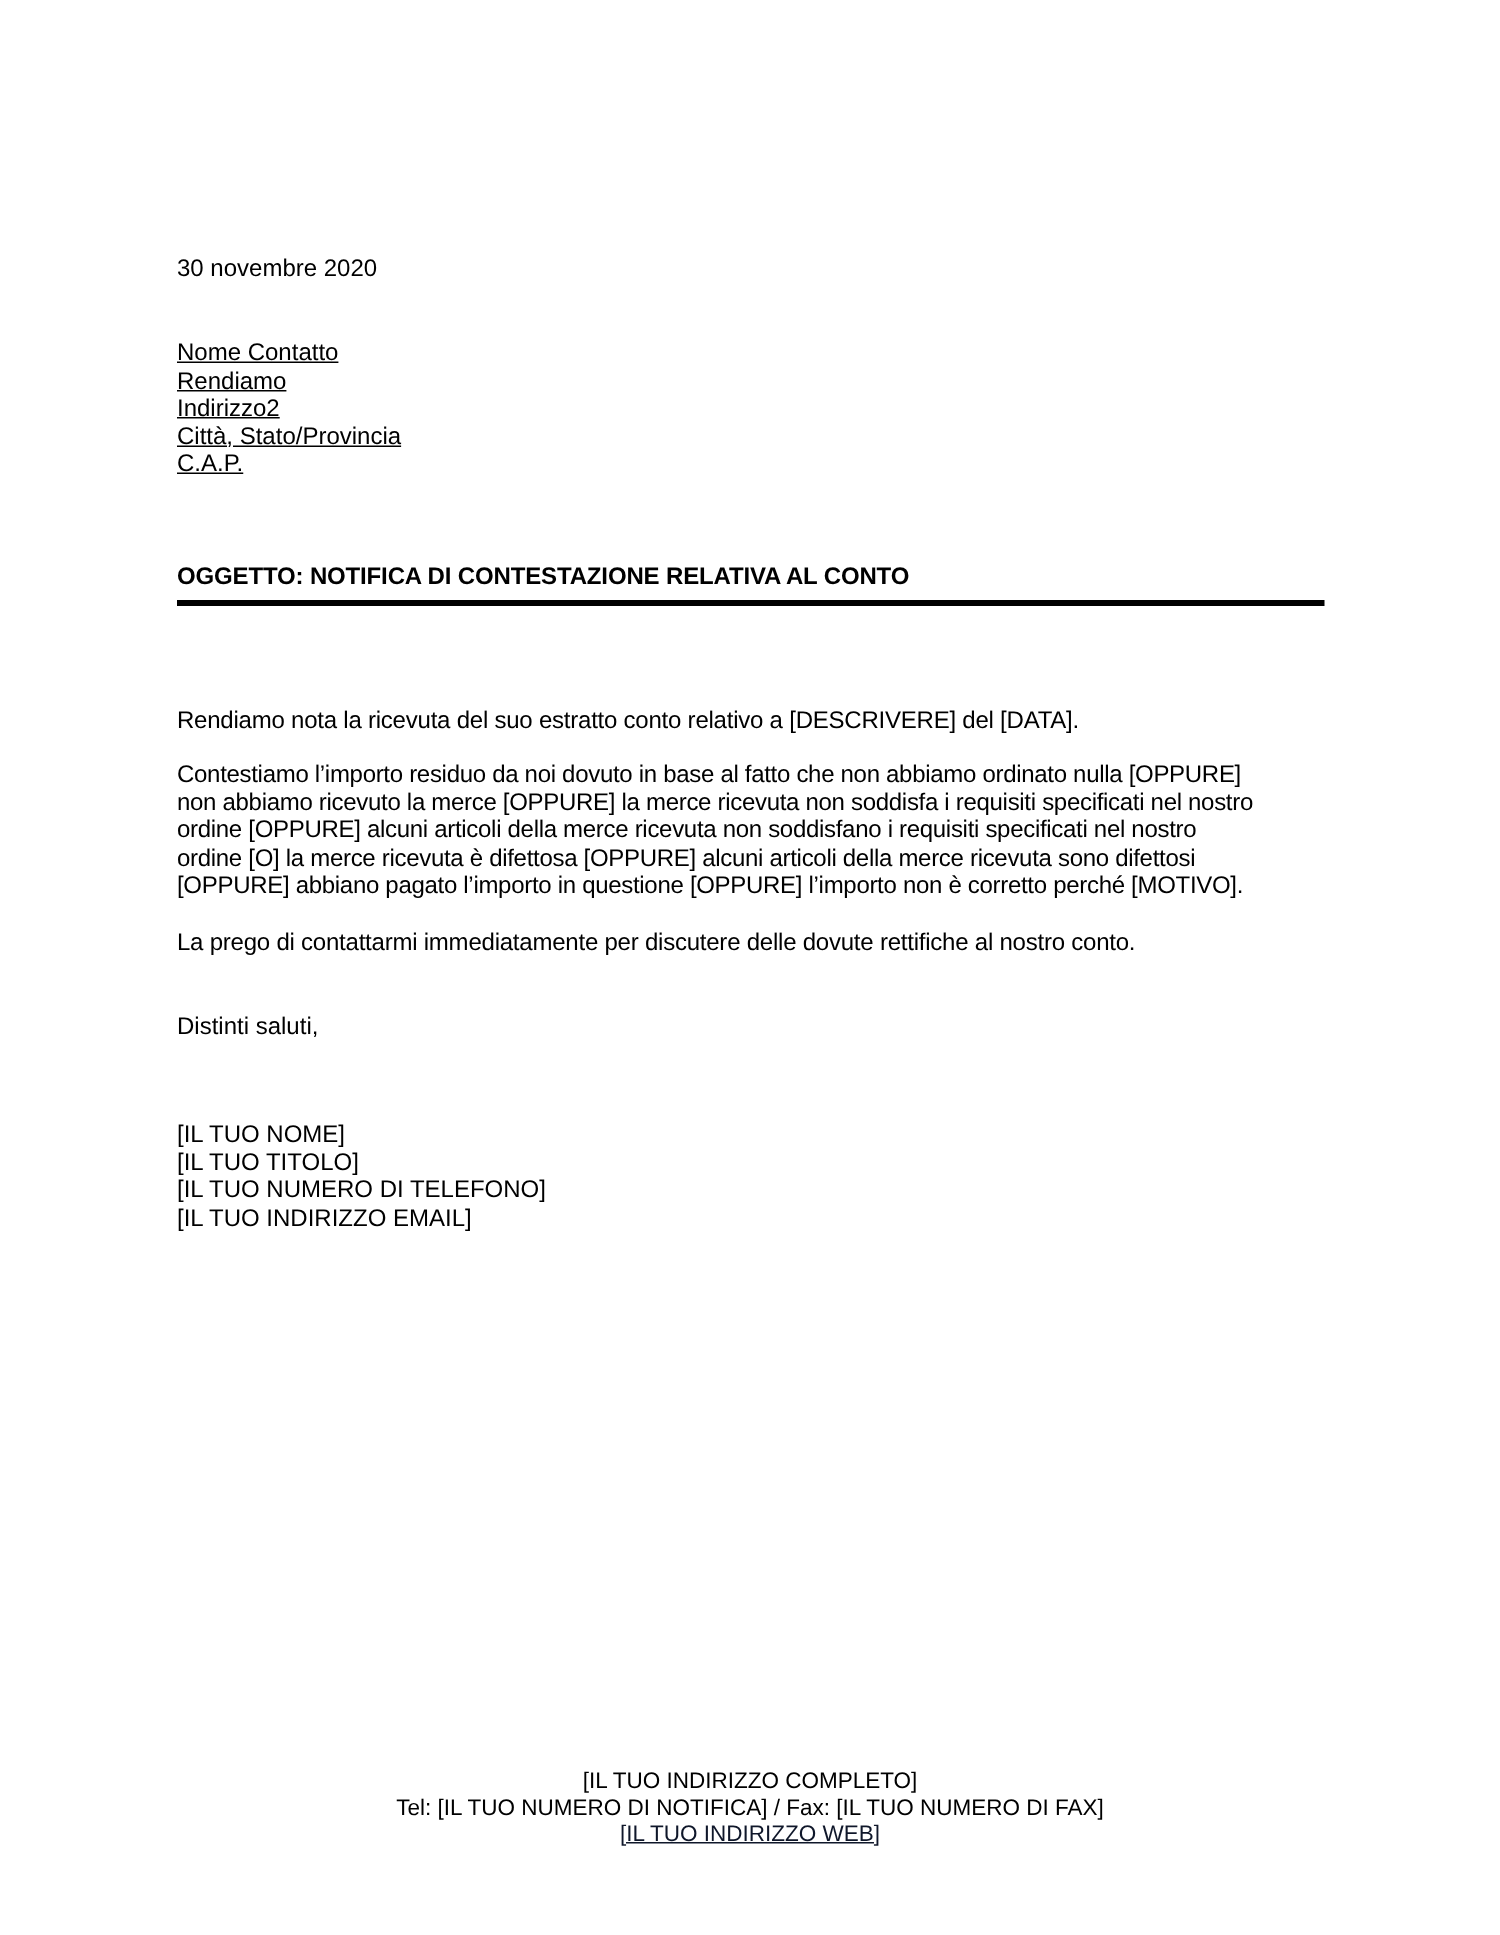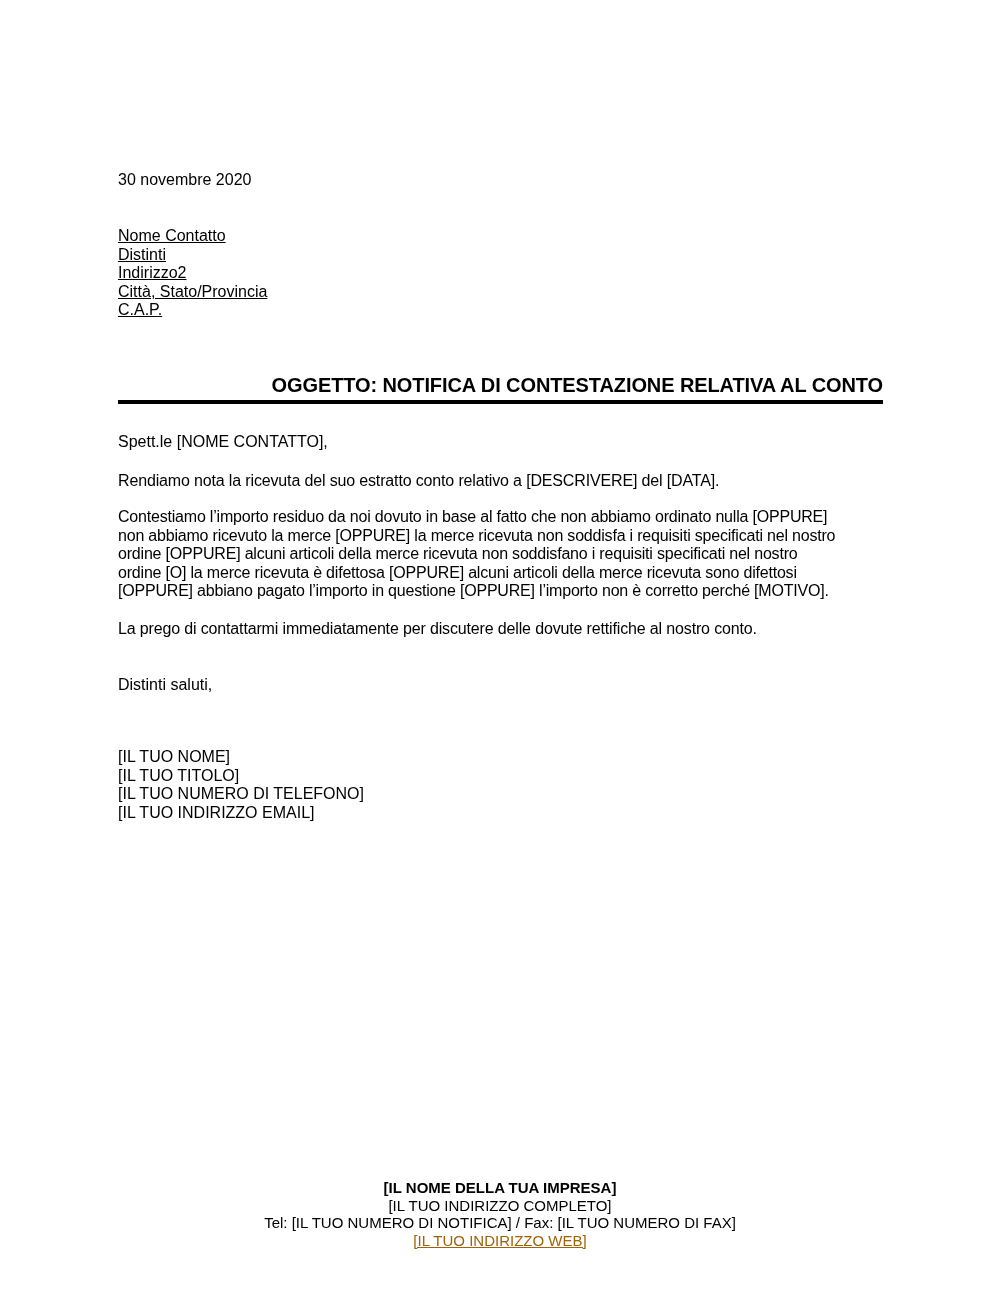--- a/index.html
+++ b/index.html
@@ -28,23 +28,22 @@
       left: 118px;
       width: 765px;
       line-height: 18.5px;
     }
     .date { top: 155px; }
     .recipient { top: 211px; }
     .recipient div { height: 18.5px; text-decoration: underline; }
     .subject {
       top: 360px;
       font-weight: bold;
-      font-size: 20px;
+      font-size: 16px;
       letter-spacing: -0.1px;
-      text-align: right;
     }
     .rule {
       position: absolute;
       left: 118px;
       top: 384px;
       width: 765px;
       height: 4px;
       background: #000000;
     }
     .salutation { top: 417px; }
@@ -59,43 +58,42 @@
       position: absolute;
       left: 0;
       top: 1163px;
       width: 1000px;
       text-align: center;
       font-size: 15px;
       line-height: 17.5px;
     }
     .footer .company { font-weight: bold; }
     .footer a {
-      color: #a16207;
+      color: #0f172a;
       text-decoration: underline;
     }
   </style>
 </head>
 <body>
 
 <div class="page">
 
   <div class="block date">30 novembre 2020</div>
 
   <div class="block recipient">
     <div>Nome Contatto</div>
-    <div>Distinti</div>
+    <div>Rendiamo</div>
     <div>Indirizzo2</div>
     <div>Città, Stato/Provincia</div>
     <div>C.A.P.</div>
   </div>
 
   <div class="block subject">OGGETTO: NOTIFICA DI CONTESTAZIONE RELATIVA AL CONTO</div>
   <div class="rule"></div>
 
-  <div class="block salutation">Spett.le [NOME CONTATTO],</div>
 
   <div class="block para1">Rendiamo nota la ricevuta del suo estratto conto relativo a [DESCRIVERE] del [DATA].</div>
 
   <div class="block para2">
     <div>Contestiamo  l’importo residuo da noi dovuto in base al fatto che non abbiamo ordinato nulla [OPPURE]</div>
     <div>non abbiamo ricevuto la merce [OPPURE] la merce ricevuta non soddisfa i requisiti specificati nel nostro</div>
     <div>ordine [OPPURE] alcuni articoli della merce ricevuta non soddisfano i requisiti specificati nel nostro</div>
     <div>ordine [O] la merce ricevuta è difettosa [OPPURE] alcuni articoli della merce ricevuta sono difettosi</div>
     <div>[OPPURE] abbiano pagato l’importo in questione [OPPURE] l’importo non è corretto perché [MOTIVO].</div>
   </div>
@@ -105,19 +103,18 @@
   <div class="block closing">Distinti saluti,</div>
 
   <div class="block signature">
     <div>[IL TUO NOME]</div>
     <div>[IL TUO TITOLO]</div>
     <div>[IL TUO NUMERO DI TELEFONO]</div>
     <div>[IL TUO INDIRIZZO EMAIL]</div>
   </div>
 
   <div class="footer">
-    <div class="company">[IL NOME DELLA TUA IMPRESA]</div>
     <div>[IL TUO INDIRIZZO COMPLETO]</div>
     <div>Tel: [IL TUO NUMERO DI NOTIFICA] / Fax: [IL TUO NUMERO DI FAX]</div>
     <div><a>[IL TUO INDIRIZZO WEB]</a></div>
   </div>
 
 </div>
 
 </body></html>

